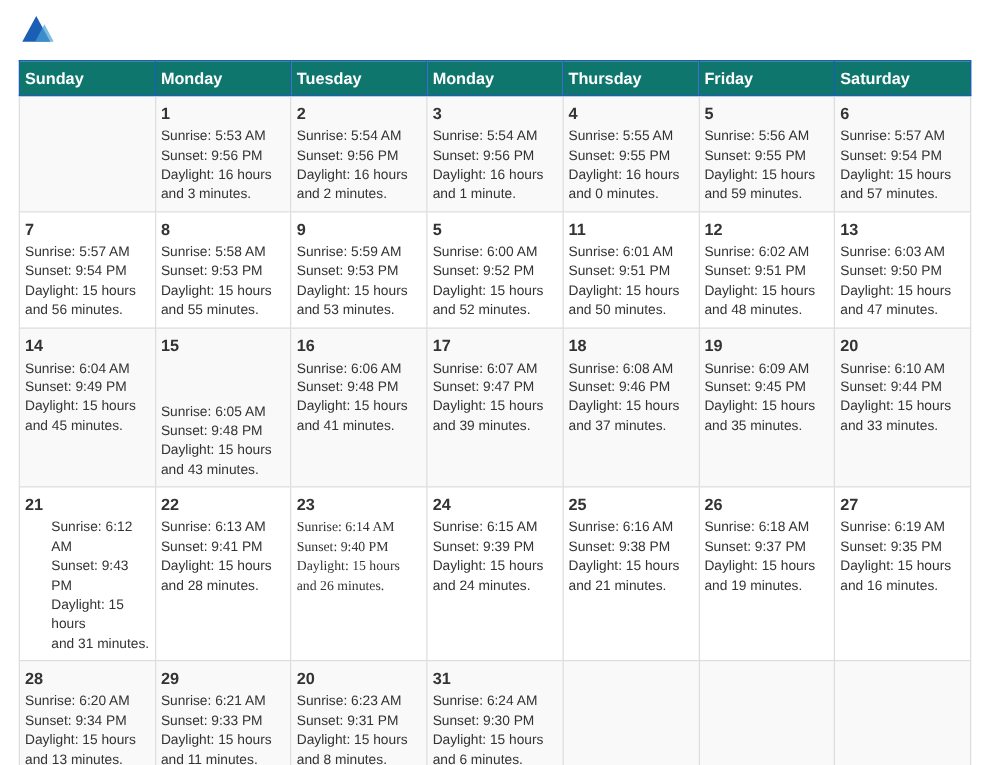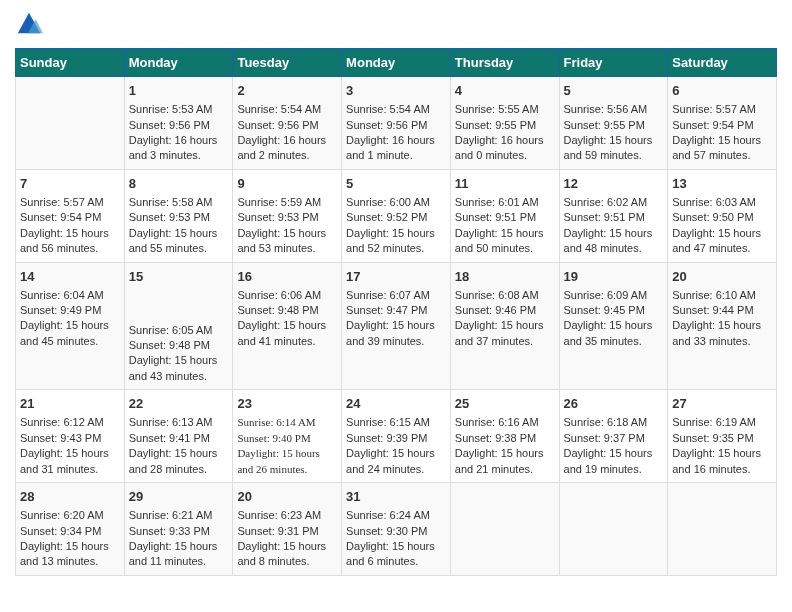--- a/index.html
+++ b/index.html
@@ -269,21 +269,21 @@
           <span class="day-num">20</span>
           <div class="day-info" style="white-space: pre-line;">Sunrise: 6:10 AM
 Sunset: 9:44 PM
 Daylight: 15 hours
 and 33 minutes.</div>
         </td>
       </tr>
       <tr>
         <td>
           <span class="day-num">21</span>
-          <div class="day-info" style="white-space: pre-line;">Sunrise: 6:12 AM
+          <div class="day-info" style="white-space: pre-line; margin-left: 21px;">Sunrise: 6:12 AM
 Sunset: 9:43 PM
 Daylight: 15 hours
 and 31 minutes.</div>
         </td>
         <td>
           <span class="day-num">22</span>
           <div class="day-info" style="white-space: pre-line;">Sunrise: 6:13 AM
 Sunset: 9:41 PM
 Daylight: 15 hours
 and 28 minutes.</div>

